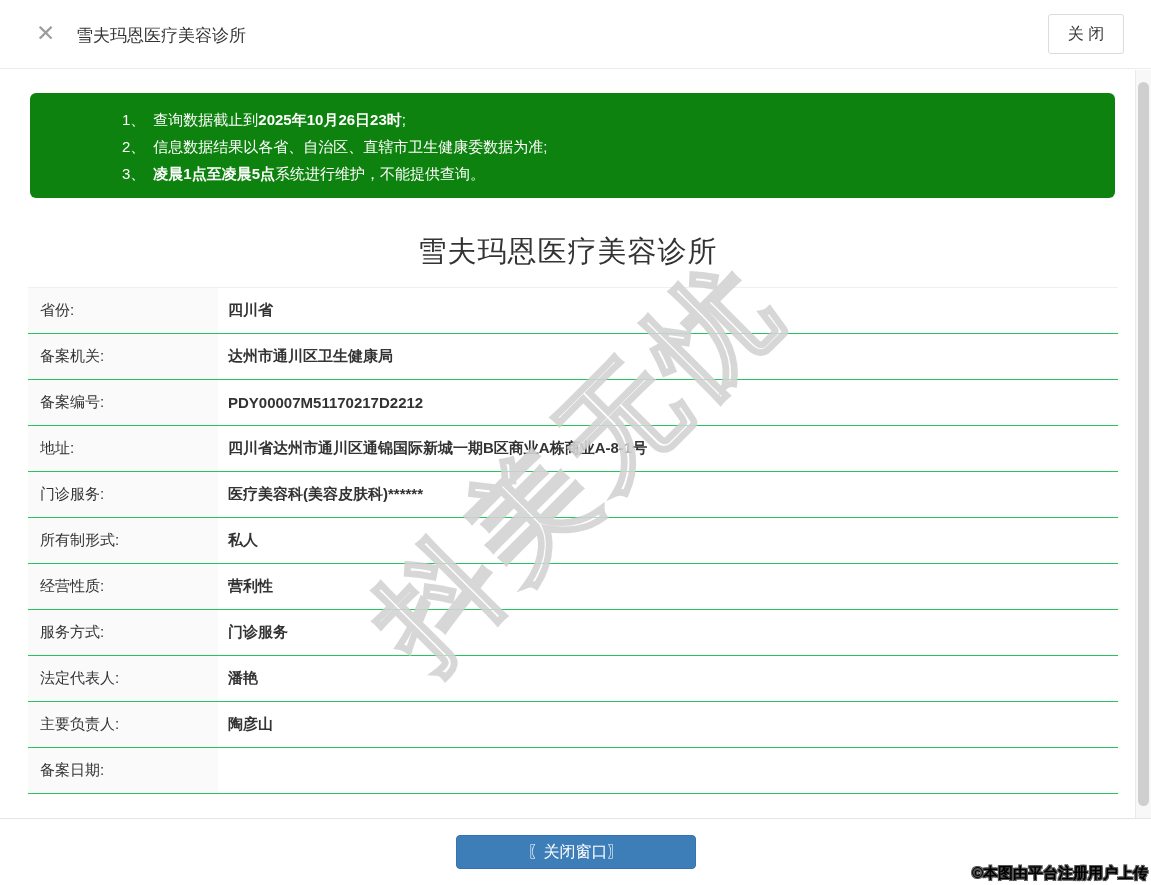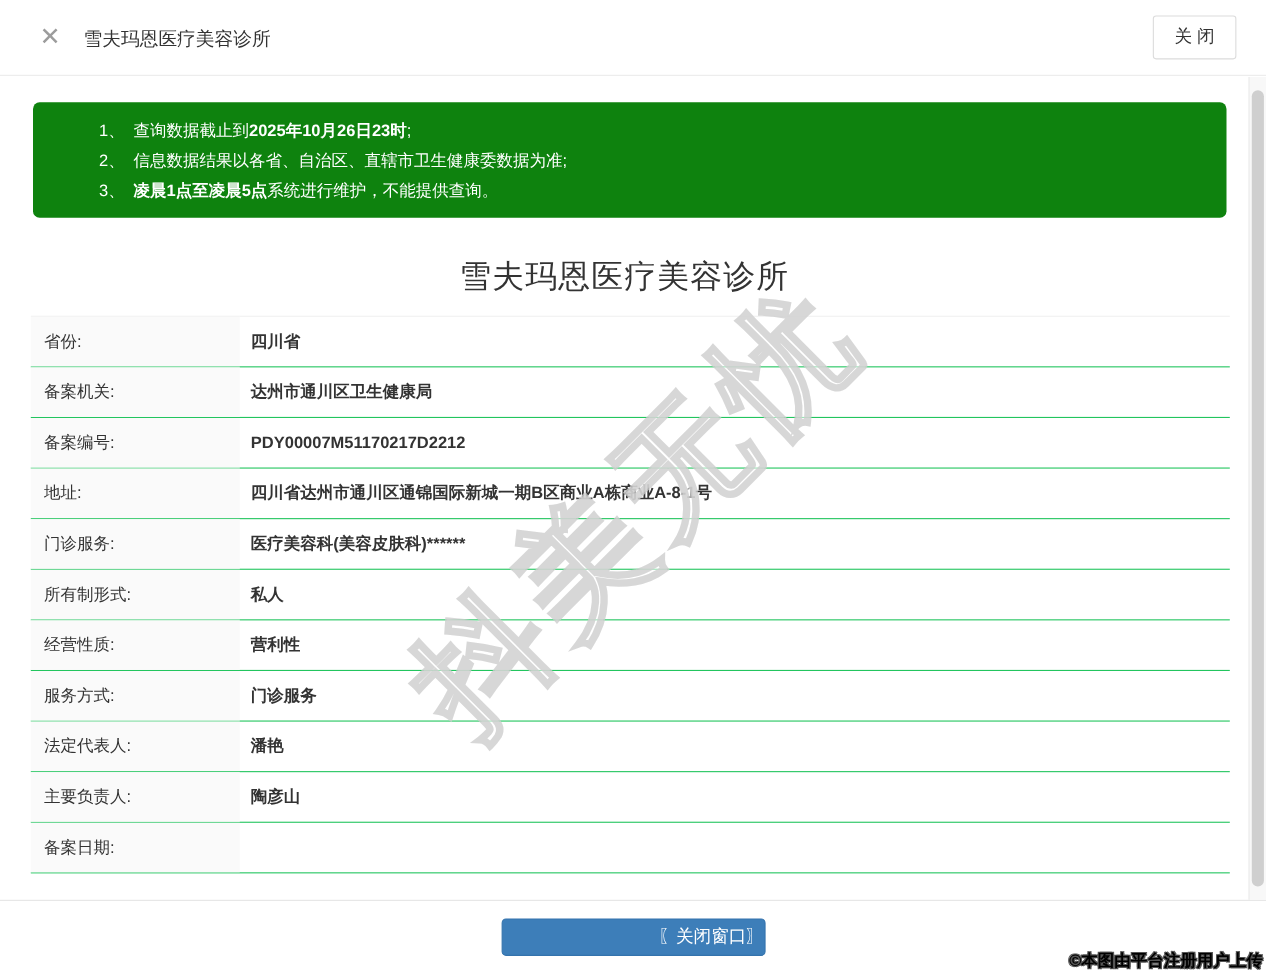--- a/index.html
+++ b/index.html
@@ -13,21 +13,21 @@
   .x-icon { position:absolute; left:36px; top:22px; font-size:23px; color:#9c9c9c;
     cursor:pointer; line-height:23px; }
   .dlg-title { position:absolute; left:76px; top:24px; font-size:17px; color:#333333; }
   .close-btn { position:absolute; right:27px; top:14px; width:76px; height:40px;
     background:#ffffff; border:1px solid #dcdcdc; border-radius:3px;
     font-size:16px; color:#333333; text-align:center; line-height:38px; cursor:pointer; }
 
   
   .notice { position:absolute; left:30px; top:93px; width:1085px; height:105px;
     background:#0e820e; border-radius:6px; color:#ffffff; font-size:15px;
-    padding:13px 0 0 60px; z-index:2; }
+    padding:13px 0 0 92px; z-index:2; }
   .notice-line { height:27px; line-height:27px; white-space:nowrap; }
   .notice-line .num { margin-right:8px; }
   .notice-line b { font-weight:bold; }
 
   
   .main-title { position:absolute; left:0; top:232px; width:1135px; text-align:center;
     font-size:29px; color:#333333; letter-spacing:1px; z-index:2; }
 
   
   .info-table { position:absolute; left:28px; top:287px; width:1090px;
@@ -44,21 +44,21 @@
     font-size:118px; font-weight:bold; letter-spacing:10px; white-space:nowrap;
     color:rgba(255,255,255,0.55);
     -webkit-text-stroke:3px rgba(205,205,205,0.8);
     pointer-events:none; }
 
   
   .footer-divider { position:absolute; left:0; top:818px; width:1151px; height:1px;
     background:#e5e5e5; z-index:2; }
   .close-window-btn { position:absolute; left:50%; top:835px; transform:translateX(-50%);
     width:240px; height:34px; background:#3d7eb9; border:1px solid #3473ad;
-    border-radius:4px; color:#ffffff; font-size:16px; text-align:right;
+    border-radius:4px; color:#ffffff; font-size:16px; text-align:center;
     line-height:32px; cursor:pointer; z-index:6; }
 
   
   .scrollbar { position:absolute; right:0; top:70px; width:16px; height:748px;
     background:#f8f8f8; border-left:1px solid #ebebeb; z-index:10; }
   .scroll-thumb { position:absolute; left:2px; top:12px; width:11px; height:724px;
     background:#cfcfcf; border-radius:6px; }
 
   
   .copyright { position:absolute; right:3px; bottom:2px; z-index:30;

